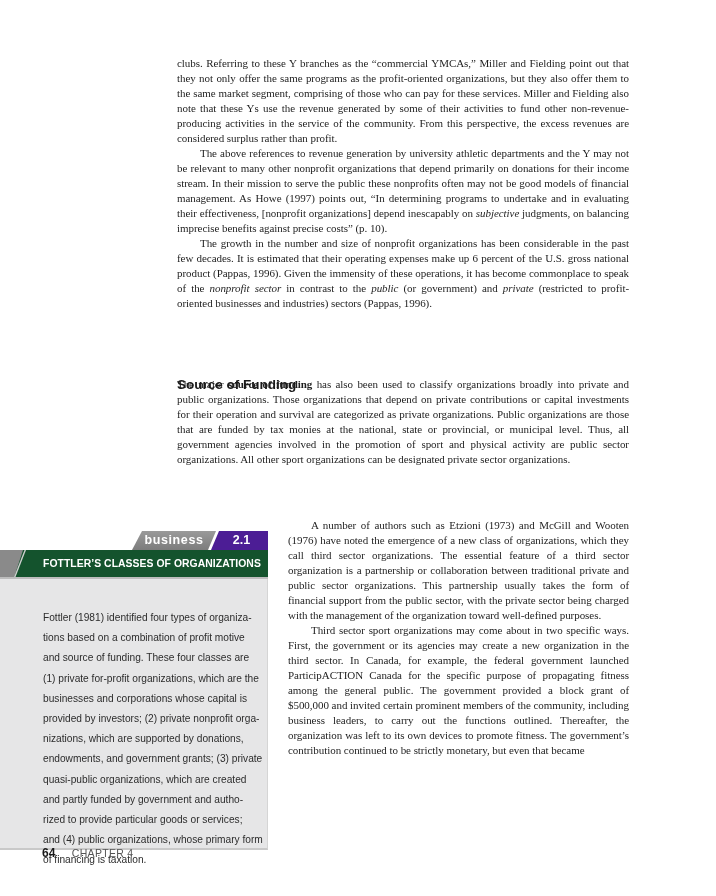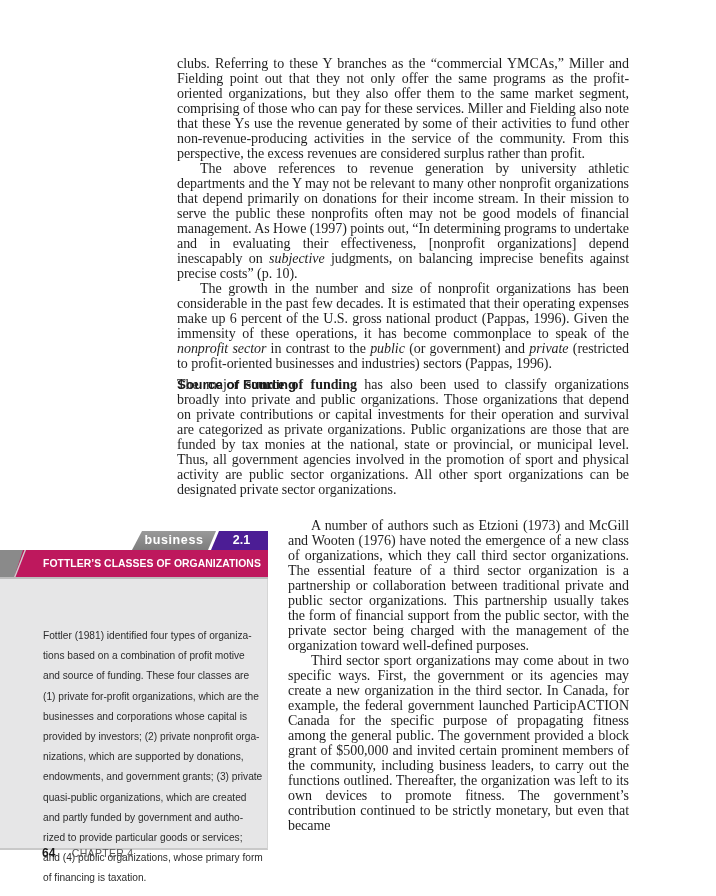--- a/index.html
+++ b/index.html
@@ -9,21 +9,21 @@
     }
     body {
       width: 716px;
       height: 896px;
       position: relative;
       overflow: hidden;
       color: #1e1e1e;
     }
     .serif {
       font-family: "Liberation Serif", "DejaVu Serif", serif;
-      font-size: 14px;
+      font-size: 11px;
       line-height: 15.0px;
       text-align: justify;
       letter-spacing: -0.05px;
     }
     .main-col {
       position: absolute;
       left: 177px;
       width: 452px;
     }
     #top-block { top: 56px; }
@@ -89,21 +89,21 @@
       font-weight: bold;
       font-size: 12.5px;
       line-height: 19px;
       text-align: center;
       padding-left: 4px;
       box-sizing: border-box;
     }
     .sb-title-bar {
       position: relative;
       height: 27px;
-      background: #be185d;
+      background: #14532d;
       border-bottom: 2px solid #bdbdbd;
     }
     .sb-title-accent {
       position: absolute;
       left: 0;
       top: 0;
       width: 23px;
       height: 27px;
       background: #8a8a8a;
       clip-path: polygon(0 0, 100% 0, 62% 100%, 0 100%);
@@ -129,21 +129,21 @@
       font-size: 11.3px;
       letter-spacing: 0.05px;
       transform: scaleX(0.92);
       transform-origin: left center;
       white-space: nowrap;
     }
     .sb-body {
       background: #e6e6e7;
       border-bottom: 2px solid #c9c9c9;
       border-right: 1px solid #d5d5d5;
-      padding: 46px 12px 12px 43px;
+      padding: 28px 12px 12px 43px;
       height: 223px;
       box-sizing: border-box;
       height: 271px;
     }
     .sb-text {
       margin: 0;
       font-family: "Liberation Sans", "DejaVu Sans", sans-serif;
       font-size: 11.3px;
       line-height: 20.2px;
       color: #2c2c2c;

